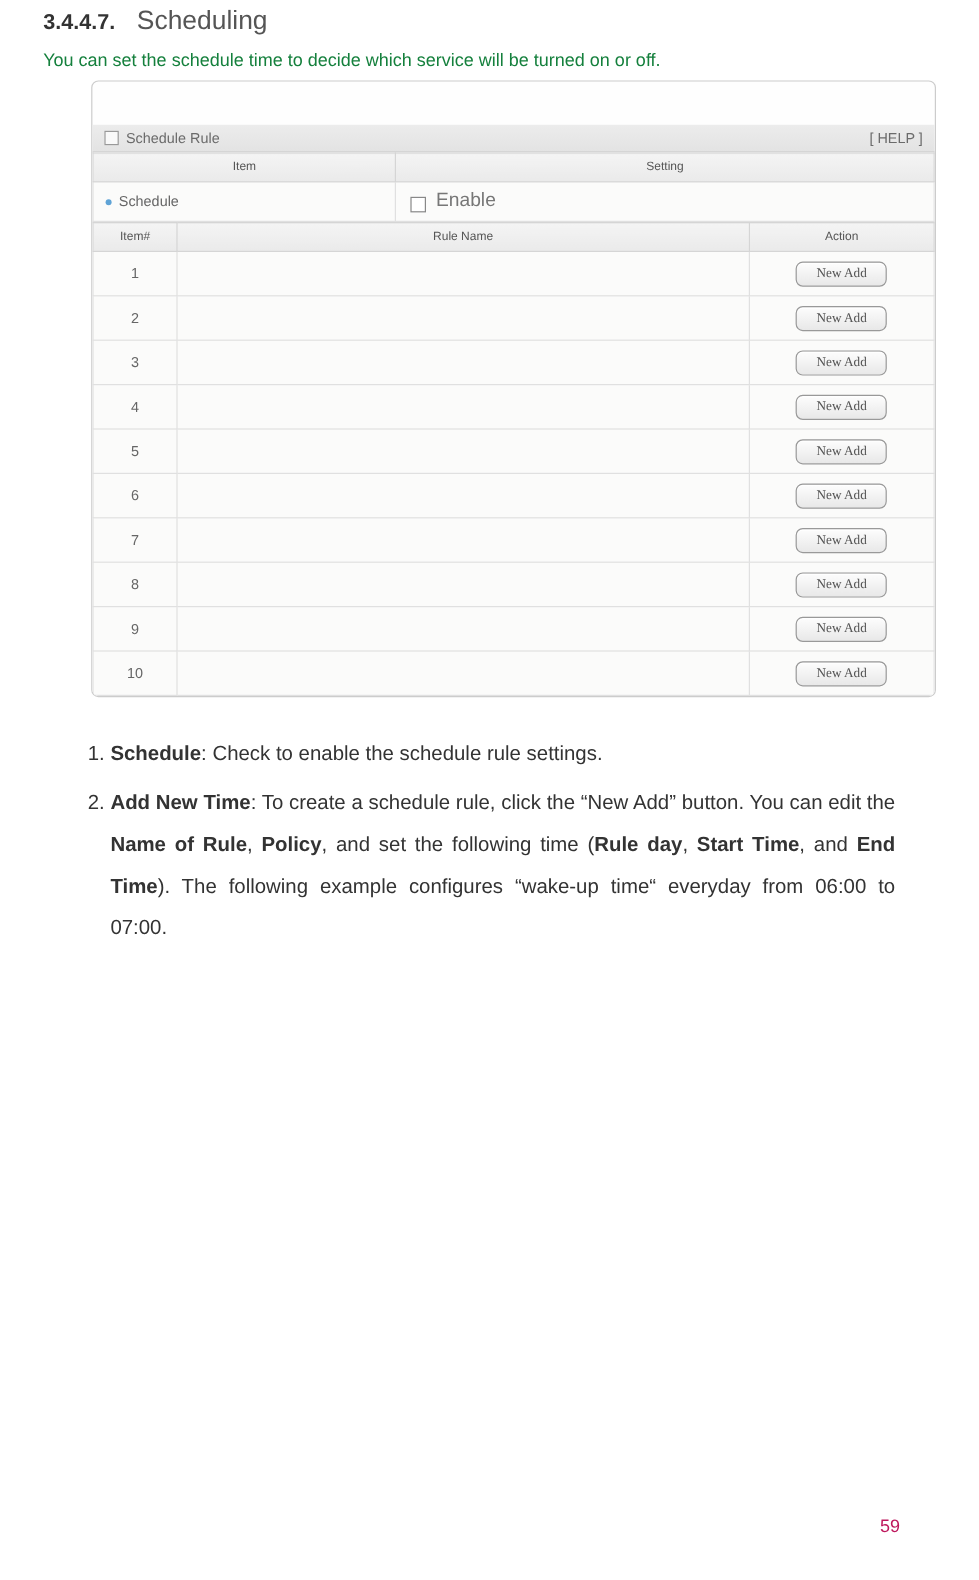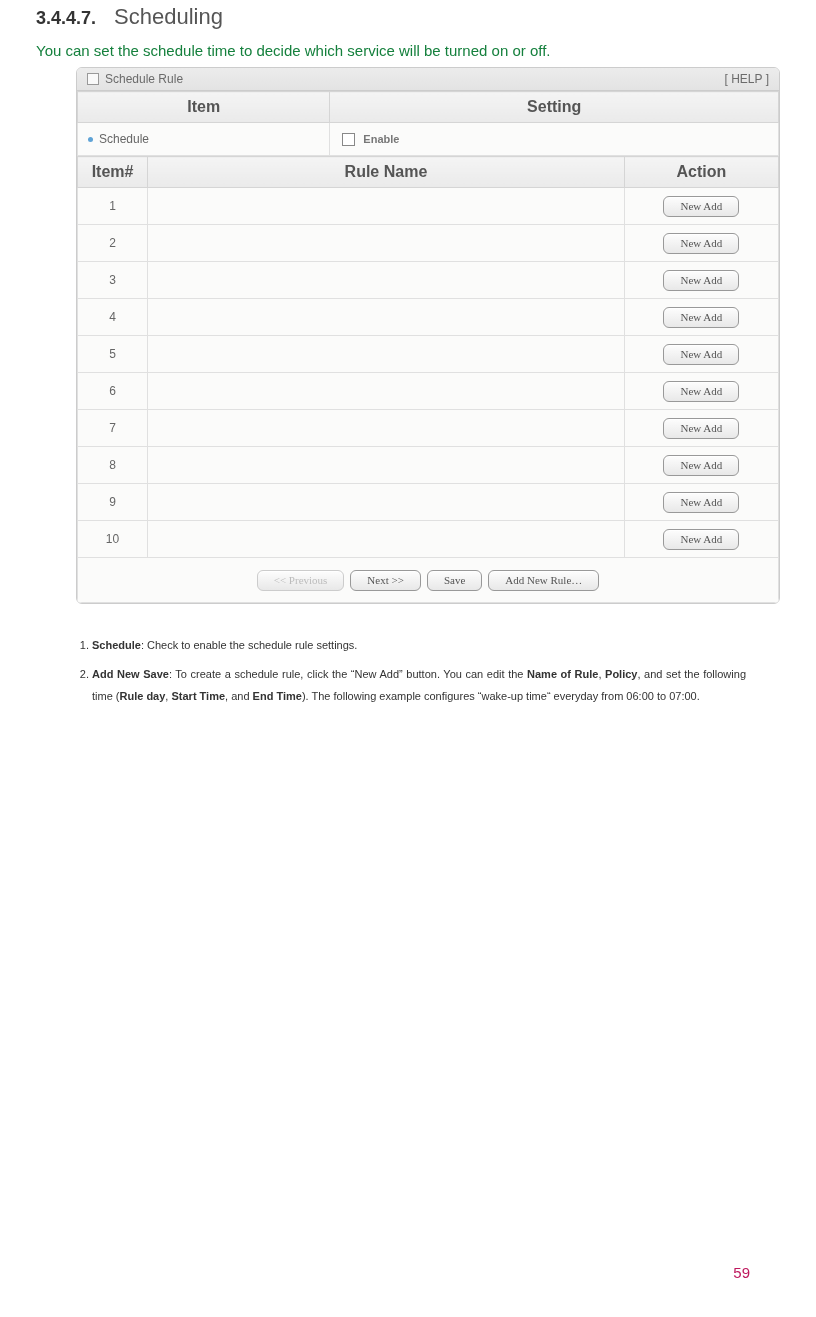--- a/index.html
+++ b/index.html
@@ -47,43 +47,44 @@
   }
   .panel-hdr {
     background: linear-gradient(#ececec, #e3e3e3);
     border-bottom: 1px solid #ccc;
     padding: 4px 10px;
     display: flex;
     justify-content: space-between;
     align-items: center;
     font-size: 12px;
     color: #6b6b6b;
+    margin-top: 36px;
   }
   .panel-hdr .left {
     display: flex;
     align-items: center;
     gap: 6px;
   }
   .sq-icon {
     width: 10px;
     height: 10px;
     border: 1px solid #999;
     background: #f9f9f9;
     display: inline-block;
   }
   table.inner {
     width: 100%;
     border-collapse: collapse;
     background: #fbfbfa;
   }
   table.inner th {
     background: linear-gradient(#f4f4f4, #eaeaea);
-    font-weight: bold;
+    font-weight: normal;
     color: #555;
-    font-size: 16px;
+    font-size: 10px;
     border: 1px solid #d5d5d5;
     padding: 6px 8px;
   }
   table.inner td {
     border: 1px solid #e0e0e0;
     padding: 0;
     font-size: 12px;
     color: #666;
     height: 32px;
   }
@@ -97,26 +98,25 @@
   }
   .bullet {
     width: 5px;
     height: 5px;
     background: #5fa3d6;
     border-radius: 50%;
     display: inline-block;
   }
   .enable-wrap {
     display: flex;
-    align-items: flex-start;
+    align-items: flex-end;
     gap: 8px;
     padding: 0 12px;
     color: #777;
-    font-size: 11px;
-    font-weight: bold;
+    font-size: 16px;
   }
   .chk {
     width: 11px;
     height: 11px;
     border: 1px solid #888;
     background: #fff;
     display: inline-block;
   }
   .rule-num {
     text-align: center;
@@ -150,21 +150,21 @@
     border-top: 1px solid #d5d5d5;
   }
   .footer-btns {
     display: flex;
     justify-content: center;
     gap: 6px;
   }
   ol.desc {
     margin: 30px 34px 0 34px;
     padding-left: 22px;
-    font-size: 11px;
+    font-size: 17px;
     line-height: 2.05;
     color: #333;
   }
   ol.desc li {
     margin-bottom: 6px;
     text-align: justify;
   }
   ol.desc b {
     font-weight: bold;
   }
@@ -269,38 +269,28 @@
         <tr>
               <td class="rule-num">9</td>
               <td></td>
               <td class="action-cell"><span class="btn3d">New Add</span></td>
             </tr>
         <tr>
               <td class="rule-num">10</td>
               <td></td>
               <td class="action-cell"><span class="btn3d">New Add</span></td>
             </tr>
-        <tr class="footer-row">
-          <td colspan="3">
-            <div class="footer-btns">
-              <span class="btn3d disabled">&lt;&lt; Previous</span>
-              <span class="btn3d">Next &gt;&gt;</span>
-              <span class="btn3d">Save</span>
-              <span class="btn3d">Add New Rule…</span>
-            </div>
-          </td>
-        </tr>
       </tbody>
         </table>
     </div>
   </div>
 
   <ol class="desc">
     <li>
       <b>Schedule</b><span>: Check to enable the schedule rule settings.</span>
     </li>
     <li>
-      <b>Add New Save</b><span>: To create a schedule rule, click the “New Add” button. You can edit the </span><b>Name of Rule</b><span>, </span><b>Policy</b><span>, and set the following time (</span><b>Rule day</b><span>, </span><b>Start Time</b><span>, and </span><b>End Time</b><span>). The following example configures “wake-up time“ everyday from 06:00 to 07:00.</span>
+      <b>Add New Time</b><span>: To create a schedule rule, click the “New Add” button. You can edit the </span><b>Name of Rule</b><span>, </span><b>Policy</b><span>, and set the following time (</span><b>Rule day</b><span>, </span><b>Start Time</b><span>, and </span><b>End Time</b><span>). The following example configures “wake-up time“ everyday from 06:00 to 07:00.</span>
     </li>
   </ol>
 </div>
 
 <div class="pagenum">59</div>
 
 </body></html>

